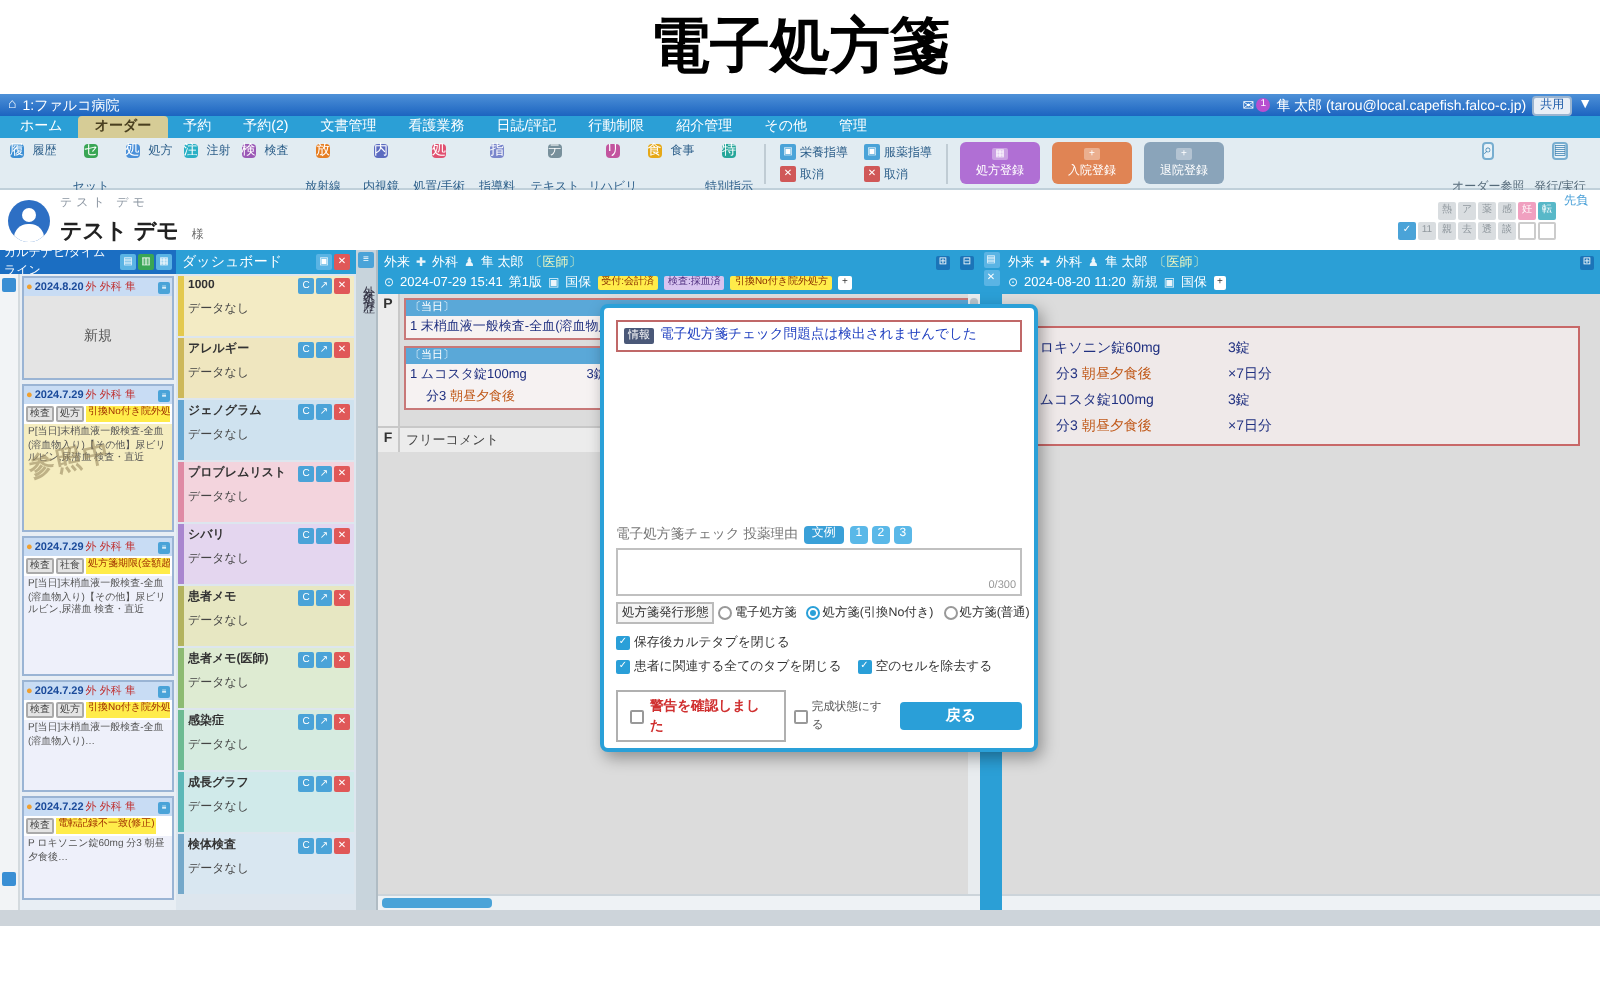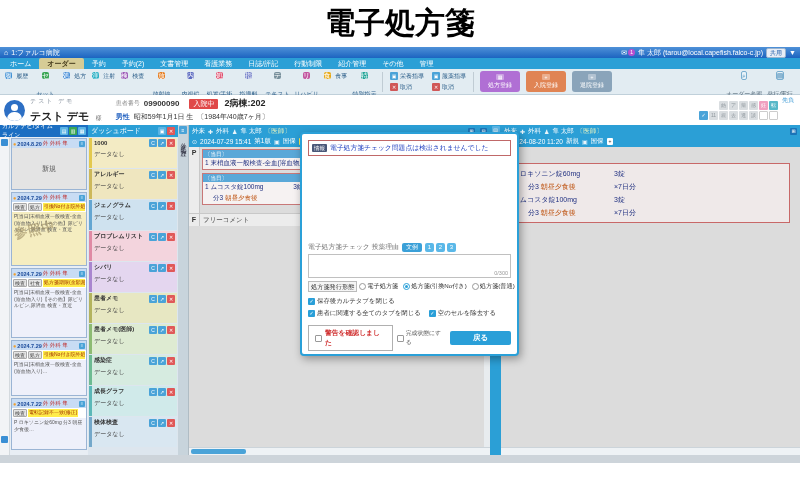--- a/index.html
+++ b/index.html
@@ -183,21 +183,21 @@
   
   #right-panel { left:490px; width:310px; }
   .bigrxbox { position:absolute; left:8px; right:10px; top:16px; border:1px solid #c86868;
     background:#efe9e9; padding:3px 4px; }
   .rxrow1 { display:flex; font-size:7px; color:#203080; height:13px; align-items:center; }
   .rxname { flex:0 0 100px; white-space:nowrap; }
   .rxrow2 { display:flex; font-size:7px; color:#203080; height:13px; align-items:center; padding-left:14px; }
   .rxusage { flex:0 0 86px; }
 
   
-  .dialog { position:absolute; left:300px; top:132px; width:219px; height:224px; background:#fff;
+  .dialog { position:absolute; left:300px; top:152px; width:219px; height:224px; background:#fff;
     border:2px solid #2aa0d8; border-radius:4px; box-shadow:2px 3px 8px rgba(0,0,0,.35); z-index:50;
     padding:6px; font-size:7px; }
   .dmsg { border:1px solid #c06868; padding:3px; display:flex; align-items:flex-start; gap:3px; }
   .dbadge { background:#4a5878; color:#fff; font-size:5.5px; line-height:8px; padding:0 2px;
     border-radius:1px; flex:0 0 auto; }
   .dmsgtext { color:#2040c0; font-size:6.8px; line-height:1.2; }
   .dlist { height:86px; }
   .dreason { display:flex; align-items:center; gap:3px; }
   .dreason-label { color:#777; font-size:6.8px; }
   .dxbtn { background:#3aa0d8; color:#fff; font-size:6px; line-height:9px; padding:0 4px;
@@ -398,33 +398,20 @@
 
   <div class="patientbar">
     <span class="avatar"></span>
     <span class="nameblock">
       <div class="kana">テスト デモ</div>
       <div>
         <span class="pname">テスト デモ</span>
         <span class="psuffix">様</span>
       </div>
     </span>
-    <span class="infoblock">
-      <div class="inforow">
-        <span class="idlabel">患者番号</span>
-        <span class="idval">09900090</span>
-        <span class="inpbadge">入院中</span>
-        <span class="ward">2病棟:202</span>
-      </div>
-      <div class="inforow">
-        <span class="sex">男性</span>
-        <span class="birth">昭和59年1月1日 生</span>
-        <span class="age">〔1984年/40歳7ヶ月〕</span>
-      </div>
-    </span>
     <span class="flagblock">
       <span class="flagrow">
 
       <span class="flag fg">熱</span>
           <span class="flag fg">ア</span>
           <span class="flag fg">薬</span>
           <span class="flag fg">感</span>
           <span class="flag fp">妊</span>
           <span class="flag ft">転</span>
         </span>

